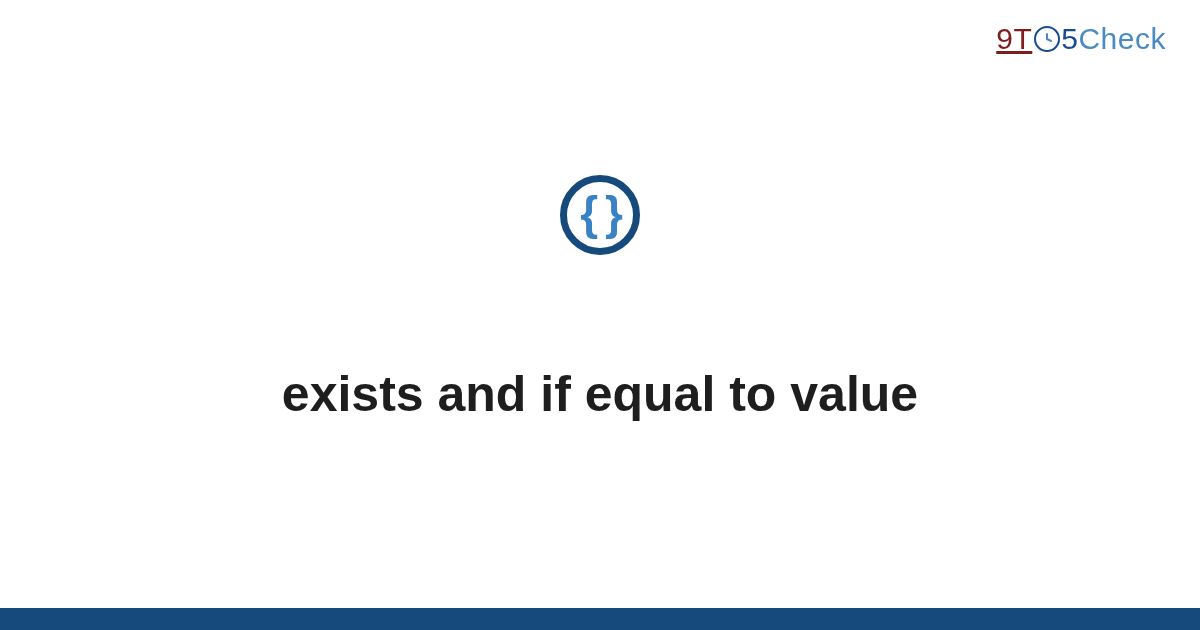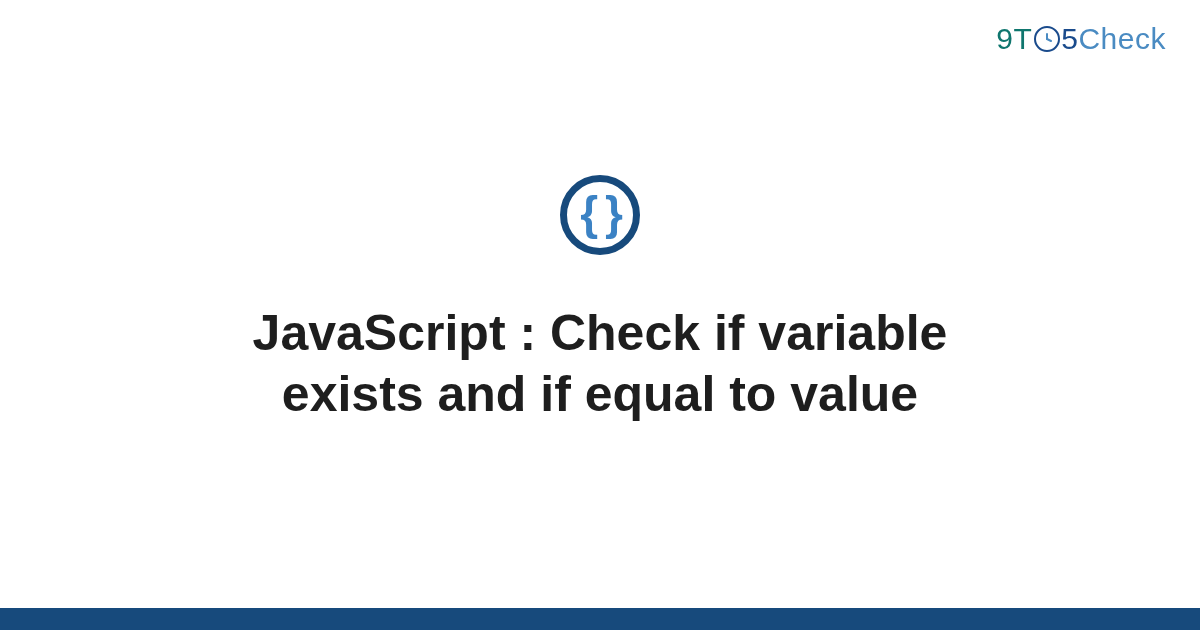--- a/index.html
+++ b/index.html
@@ -17,21 +17,21 @@
     }
     .logo {
       position: absolute;
       top: 22px;
       right: 34px;
       font-size: 30px;
       font-weight: 400;
       letter-spacing: 0.5px;
       font-family: Arial, sans-serif;
     }
-    .logo-9t { color: #0f766e; font-weight: 500; }
+    .logo-9t { color: #7f1d1d; font-weight: 500; text-decoration: underline; }
     .logo-clock {
       display: inline-flex;
       align-items: center;
       justify-content: center;
       width: 26px;
       height: 26px;
       border: 2.5px solid #1a4b8c;
       border-radius: 50%;
       color: #4a8bc2;
       font-size: 15px;
@@ -100,18 +100,18 @@
         <line x1="7" y1="7" x2="11" y2="9" stroke="#4a8bc2" stroke-width="2" stroke-linecap="round"></line>
       </svg>
     </span><span class="logo-5">5</span><span class="logo-answer">Check</span>
 </div>
 
 <div class="center-wrap">
   <div class="code-icon">
     <span class="code-icon-braces">{ }</span>
   </div>
   <h1 class="title">
-    <span>JavaScript : Check if variable</span><br>
+    <br>
     <span>exists and if equal to value</span>
   </h1>
 </div>
 
 <div class="footer-bar"></div>
 
 </body></html>

